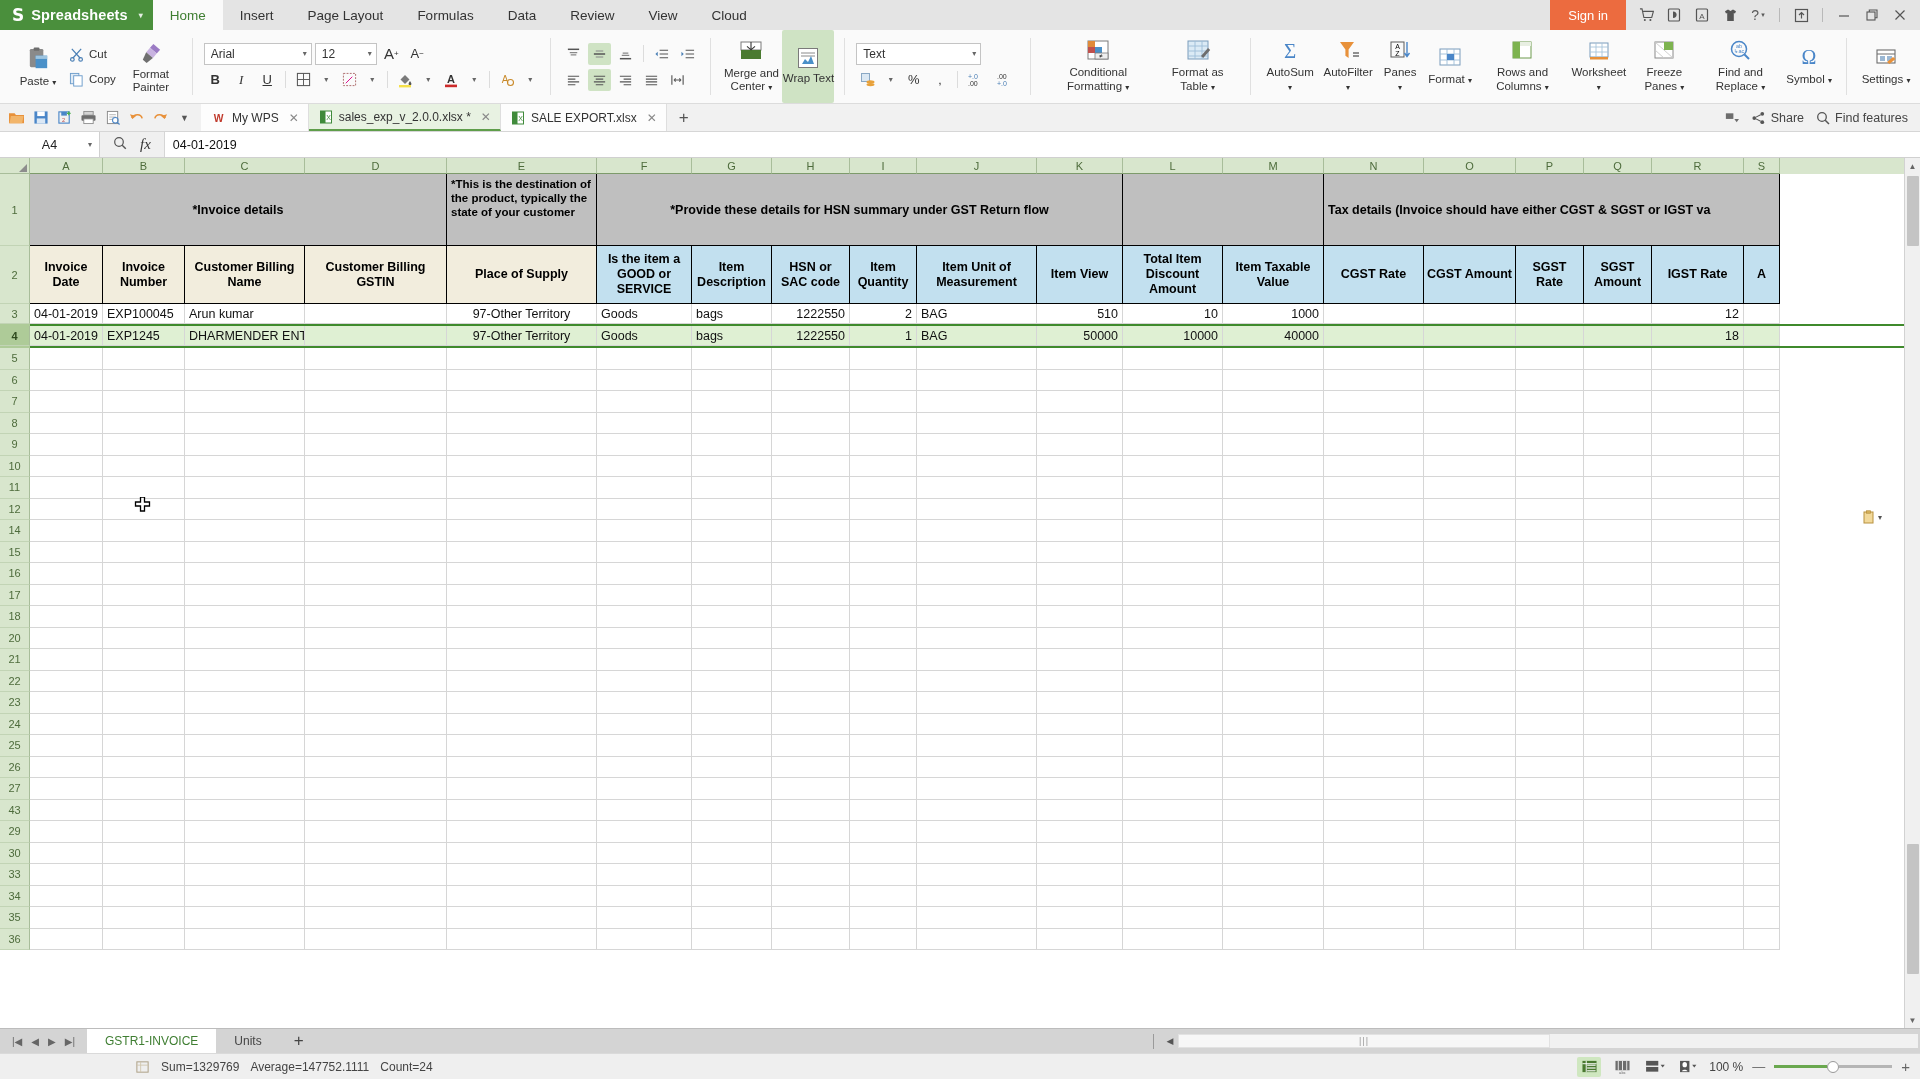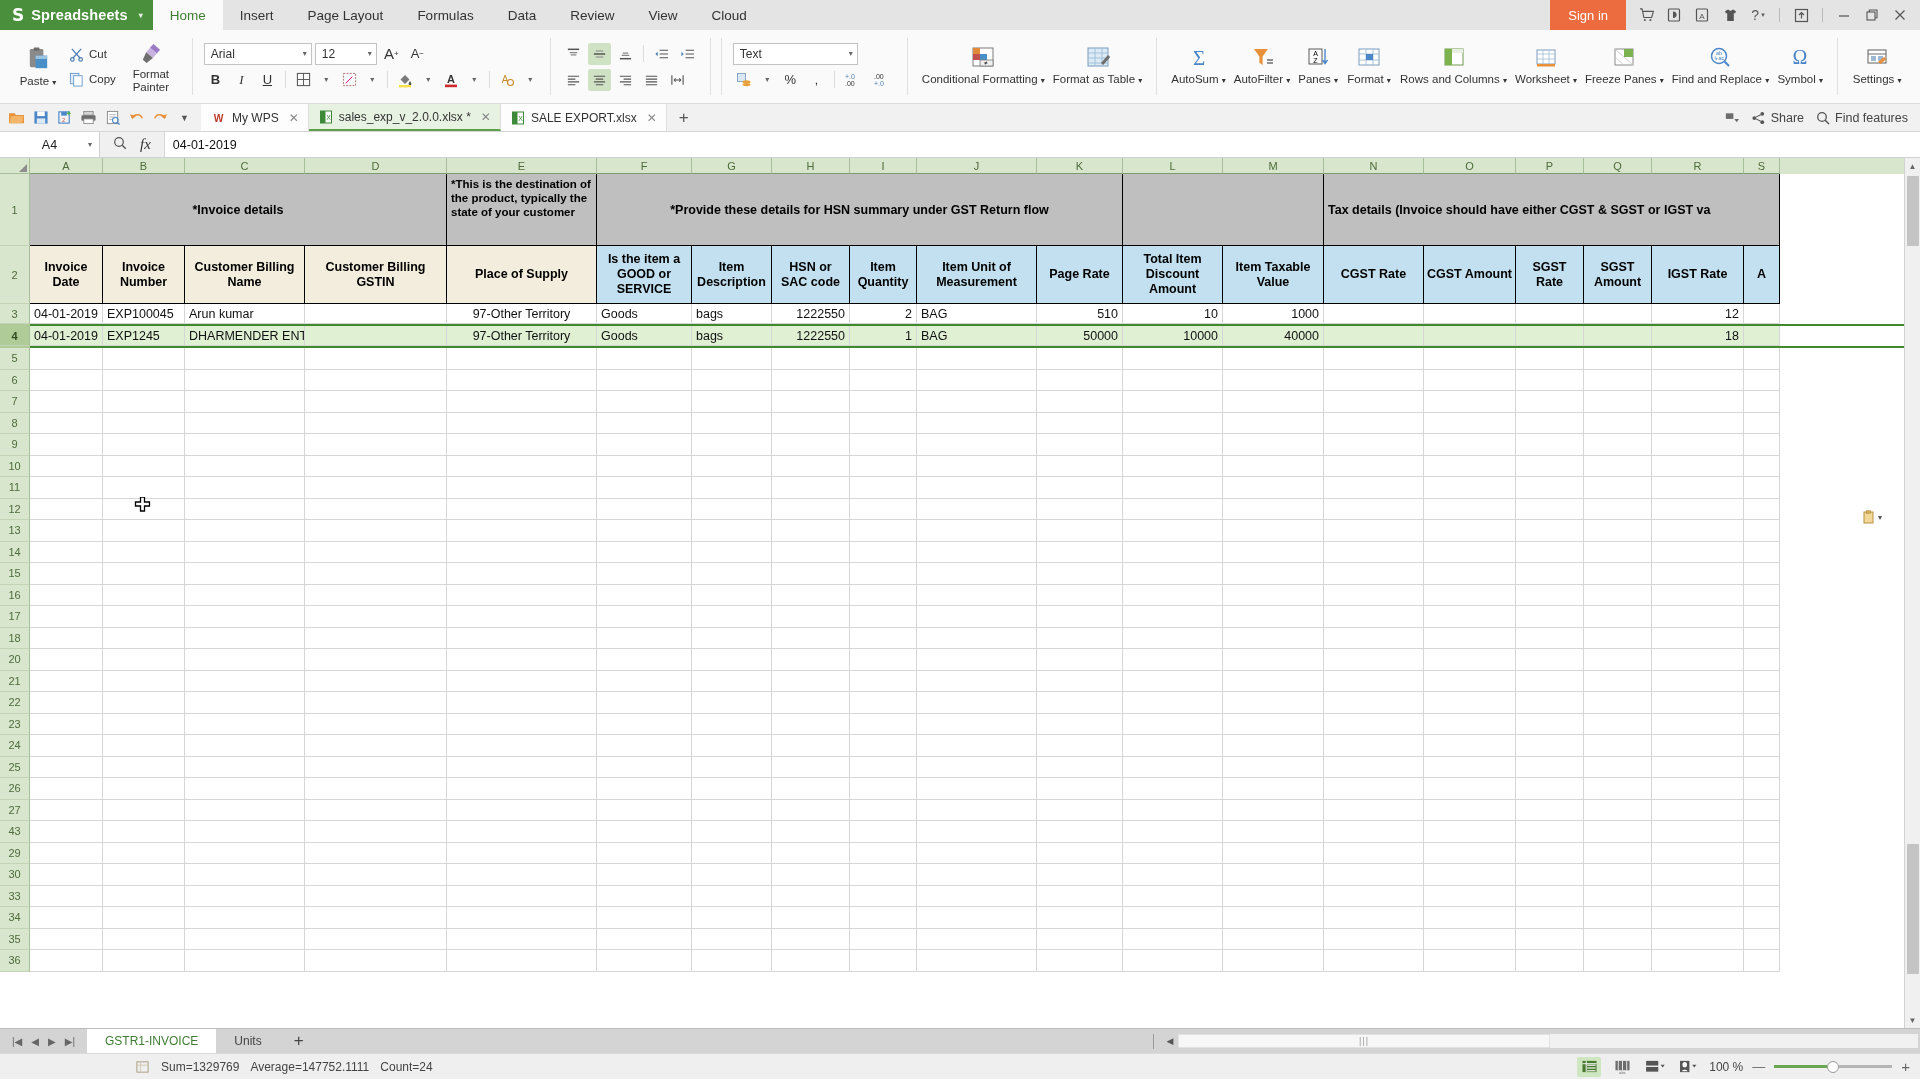--- a/index.html
+++ b/index.html
@@ -496,20 +496,42 @@
       <div class="fmtbtn">
         <svg width="15" height="14" viewBox="0 0 16 14">
             <path d="M2 2v10M14 2v10" stroke="#555" stroke-width="1.2"></path>
             <path d="M5 7h6M6 5.3 4.5 7 6 8.7M10 5.3 11.5 7 10 8.7" stroke="#555" stroke-width="1.1" fill="none"></path>
           </svg>
       </div>
     </div>
   </div>
   <div class="rsep"></div>
 
+  <div class="rgroup">
+    <div class="tall-btn" style="width:62px">
+      <span class="ico">
+        <svg width="26" height="24" viewBox="0 0 26 24">
+          <rect x="3" y="2" width="20" height="8" fill="#fff" stroke="#7a7a7a" stroke-width="1"></rect>
+          <rect x="3" y="10" width="20" height="9" fill="#4a7a30"></rect>
+          <path d="M13 2v8M9 6.4l4 3.4 4-3.4" fill="none" stroke="#333" stroke-width="1.1"></path>
+        </svg>
+      </span>
+      <span><span>Merge and Center</span> <span style="font-size:8px;">▾</span></span>
+    </div>
+    <div class="tall-btn on">
+      <span class="ico">
+        <svg width="24" height="22" viewBox="0 0 24 22">
+            <rect x="2.5" y="1.5" width="19" height="19" fill="#fff" stroke="#7a7a7a" stroke-width="1"></rect>
+            <path d="M5 6h14M5 9h14" stroke="#8a8a8a" stroke-width="1"></path>
+            <path d="M6 17l3-5 3 3 3-6 3 8z" fill="#4a90c8"></path>
+          </svg>
+      </span>
+      <span>Wrap Text</span>
+    </div>
+  </div>
   <div class="rsep"></div>
 
   <div class="numgrp">
     <div class="frow">
       <div class="combo numfmt">
         <span class="cv">Text</span>
         <span class="cc">▾</span>
       </div>
     </div>
     <div class="frow">
@@ -846,21 +868,21 @@
           <div class="h2 cream" style="width: 73px; min-width: 73px;">Invoice Date</div>
           <div class="h2 cream" style="width: 82px; min-width: 82px;">Invoice Number</div>
           <div class="h2 cream" style="width: 120px; min-width: 120px;">Customer Billing Name</div>
           <div class="h2 cream" style="width: 142px; min-width: 142px;">Customer Billing GSTIN</div>
           <div class="h2 cream" style="width: 150px; min-width: 150px;">Place of Supply</div>
           <div class="h2 blue" style="width: 95px; min-width: 95px;">Is the item a GOOD or SERVICE</div>
           <div class="h2 blue" style="width: 80px; min-width: 80px;">Item Description</div>
           <div class="h2 blue" style="width: 78px; min-width: 78px;">HSN or SAC code</div>
           <div class="h2 blue" style="width: 67px; min-width: 67px;">Item Quantity</div>
           <div class="h2 blue" style="width: 120px; min-width: 120px;">Item Unit of Measurement</div>
-          <div class="h2 blue" style="width: 86px; min-width: 86px;">Page Rate</div>
+          <div class="h2 blue" style="width: 86px; min-width: 86px;">Item View</div>
           <div class="h2 blue" style="width: 100px; min-width: 100px;">Total Item Discount Amount</div>
           <div class="h2 blue" style="width: 101px; min-width: 101px;">Item Taxable Value</div>
           <div class="h2 blue" style="width: 100px; min-width: 100px;">CGST Rate</div>
           <div class="h2 blue" style="width: 92px; min-width: 92px;">CGST Amount</div>
           <div class="h2 blue" style="width: 68px; min-width: 68px;">SGST Rate</div>
           <div class="h2 blue" style="width: 68px; min-width: 68px;">SGST Amount</div>
           <div class="h2 blue" style="width: 92px; min-width: 92px;">IGST Rate</div>
           <div class="h2 blue" style="width: 36px; min-width: 36px;">A</div>
         </div>
         <div class="grow" style="height: 20px;">
@@ -1085,42 +1107,20 @@
           <div class="cell" style="width: 100px; min-width: 100px;"></div>
           <div class="cell" style="width: 101px; min-width: 101px;"></div>
           <div class="cell" style="width: 100px; min-width: 100px;"></div>
           <div class="cell" style="width: 92px; min-width: 92px;"></div>
           <div class="cell" style="width: 68px; min-width: 68px;"></div>
           <div class="cell" style="width: 68px; min-width: 68px;"></div>
           <div class="cell" style="width: 92px; min-width: 92px;"></div>
           <div class="cell" style="width: 36px; min-width: 36px;"></div>
         </div>
         <div class="grow" style="height: 21.5px;">
-          <div class="rowhdr">13</div>
-          <div class="cell" style="width: 73px; min-width: 73px;"></div>
-          <div class="cell" style="width: 82px; min-width: 82px;"></div>
-          <div class="cell" style="width: 120px; min-width: 120px;"></div>
-          <div class="cell" style="width: 142px; min-width: 142px;"></div>
-          <div class="cell" style="width: 150px; min-width: 150px;"></div>
-          <div class="cell" style="width: 95px; min-width: 95px;"></div>
-          <div class="cell" style="width: 80px; min-width: 80px;"></div>
-          <div class="cell" style="width: 78px; min-width: 78px;"></div>
-          <div class="cell" style="width: 67px; min-width: 67px;"></div>
-          <div class="cell" style="width: 120px; min-width: 120px;"></div>
-          <div class="cell" style="width: 86px; min-width: 86px;"></div>
-          <div class="cell" style="width: 100px; min-width: 100px;"></div>
-          <div class="cell" style="width: 101px; min-width: 101px;"></div>
-          <div class="cell" style="width: 100px; min-width: 100px;"></div>
-          <div class="cell" style="width: 92px; min-width: 92px;"></div>
-          <div class="cell" style="width: 68px; min-width: 68px;"></div>
-          <div class="cell" style="width: 68px; min-width: 68px;"></div>
-          <div class="cell" style="width: 92px; min-width: 92px;"></div>
-          <div class="cell" style="width: 36px; min-width: 36px;"></div>
-        </div>
-        <div class="grow" style="height: 21.5px;">
           <div class="rowhdr">14</div>
           <div class="cell" style="width: 73px; min-width: 73px;"></div>
           <div class="cell" style="width: 82px; min-width: 82px;"></div>
           <div class="cell" style="width: 120px; min-width: 120px;"></div>
           <div class="cell" style="width: 142px; min-width: 142px;"></div>
           <div class="cell" style="width: 150px; min-width: 150px;"></div>
           <div class="cell" style="width: 95px; min-width: 95px;"></div>
           <div class="cell" style="width: 80px; min-width: 80px;"></div>
           <div class="cell" style="width: 78px; min-width: 78px;"></div>
           <div class="cell" style="width: 67px; min-width: 67px;"></div>

